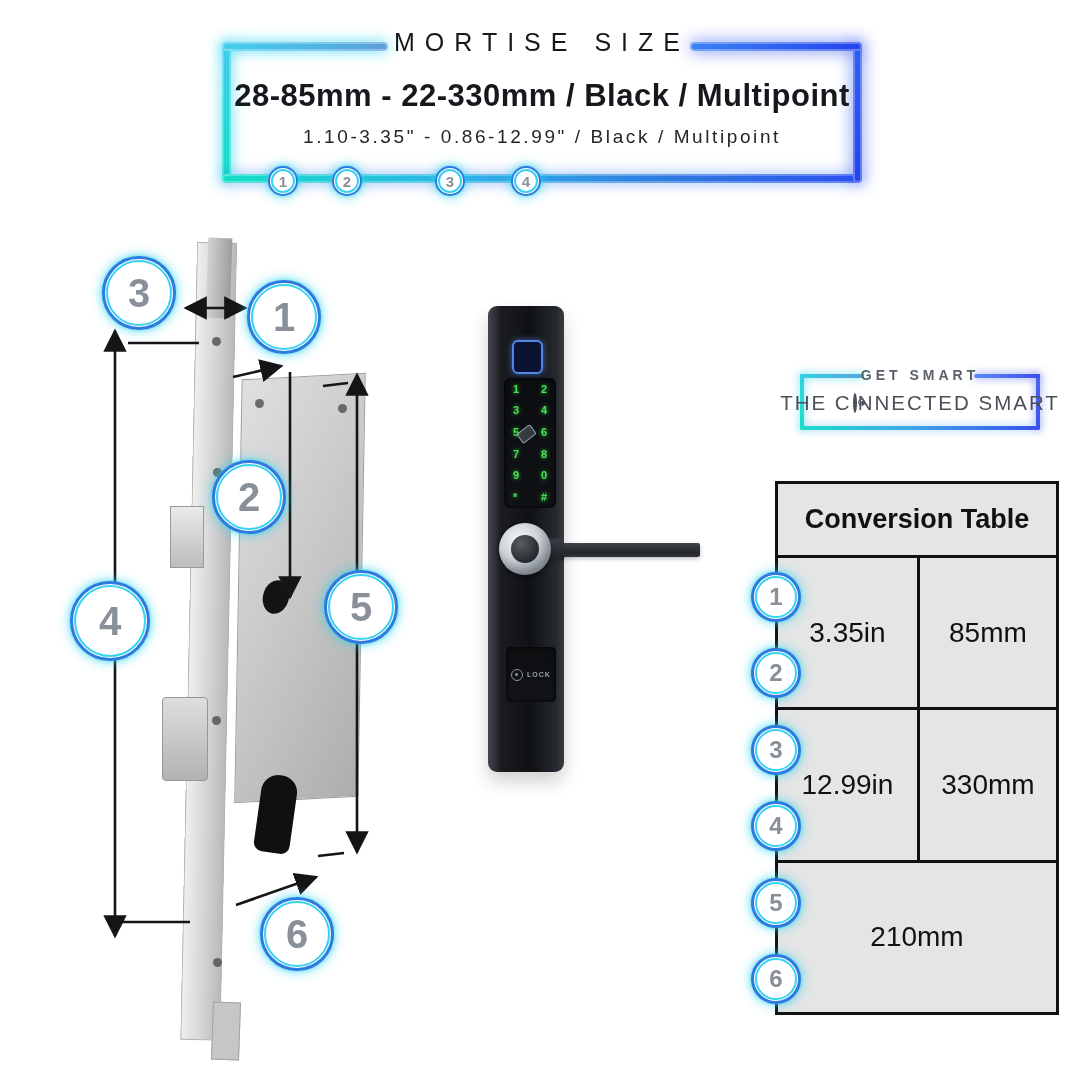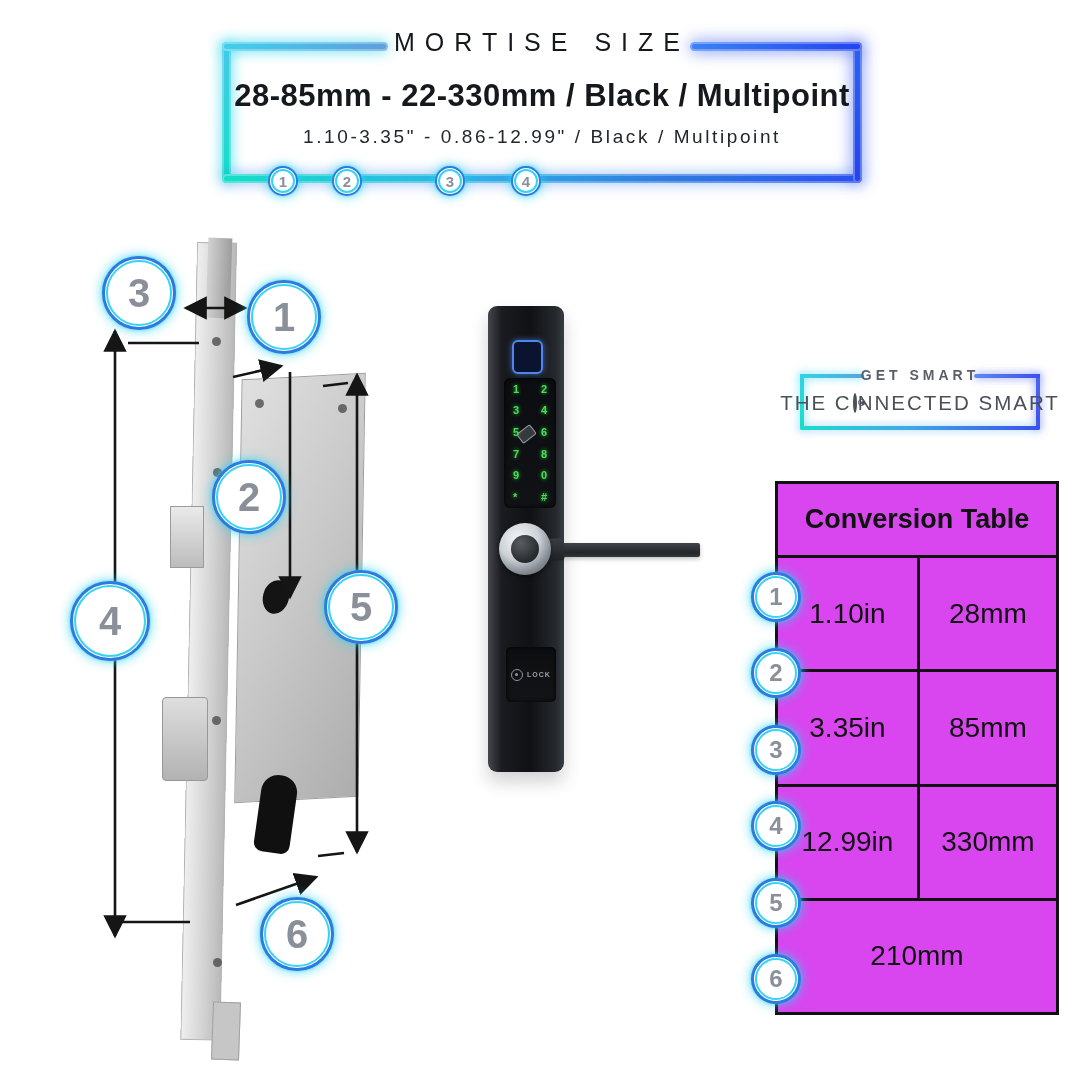--- a/index.html
+++ b/index.html
@@ -121,21 +121,21 @@
     justify-content:center;font-size:20.5px;letter-spacing:2px;color:#4b5058;white-space:nowrap;}
   .o-icon{display:inline-block;width:16px;height:16px;border:2px solid #4b5058;border-radius:50%;
     position:relative;margin:0 1px;}
   .o-icon::before{content:"";position:absolute;left:3.5px;top:3.5px;width:5px;height:5px;
     border:1.5px solid #4b5058;border-radius:50%;}
   .o-icon::after{content:"";position:absolute;left:6px;top:6px;width:4px;height:4px;
     border-radius:50%;background:#4b5058;}
 
   
   .conv-table{position:absolute;left:775px;top:481px;width:284px;height:534px;
-    border:3px solid #111;background:#d946ef;box-sizing:border-box;display:flex;flex-direction:column;}
+    border:3px solid #111;background:#e5e5e5;box-sizing:border-box;display:flex;flex-direction:column;}
   .ct-header{height:74px;border-bottom:3px solid #111;display:flex;align-items:center;
     justify-content:center;font-size:27px;font-weight:bold;color:#111;box-sizing:border-box;}
   .ct-row{flex:1;display:flex;border-bottom:3px solid #111;box-sizing:border-box;}
   .ct-row:last-child{border-bottom:none;}
   .ct-cell{display:flex;align-items:center;justify-content:center;font-size:28px;color:#111;}
   .ct-in{flex:1.02;border-right:3px solid #111;box-sizing:border-box;}
   .ct-mm{flex:1;}
   .tb1{left:751px;top:572px;} .tb2{left:751px;top:648px;} .tb3{left:751px;top:725px;}
   .tb4{left:751px;top:801px;} .tb5{left:751px;top:878px;} .tb6{left:751px;top:954px;}
 
@@ -277,24 +277,20 @@
     <div class="brand-line">
       <span>THE C</span>
       <span class="o-icon"></span>
       <span>NNECTED SMART</span>
     </div>
   </div>
 
   <div class="conv-table">
     <div class="ct-header">Conversion Table</div>
     <div class="ct-row">
-      <div class="ct-cell ct-in">1.10in</div>
-      <div class="ct-cell ct-mm">28mm</div>
-    </div>
-    <div class="ct-row">
       <div class="ct-cell ct-in">3.35in</div>
       <div class="ct-cell ct-mm">85mm</div>
     </div>
     <div class="ct-row">
       <div class="ct-cell ct-in">12.99in</div>
       <div class="ct-cell ct-mm">330mm</div>
     </div>
     <div class="ct-row">
       <div class="ct-cell ct-mm">210mm</div>
     </div>

